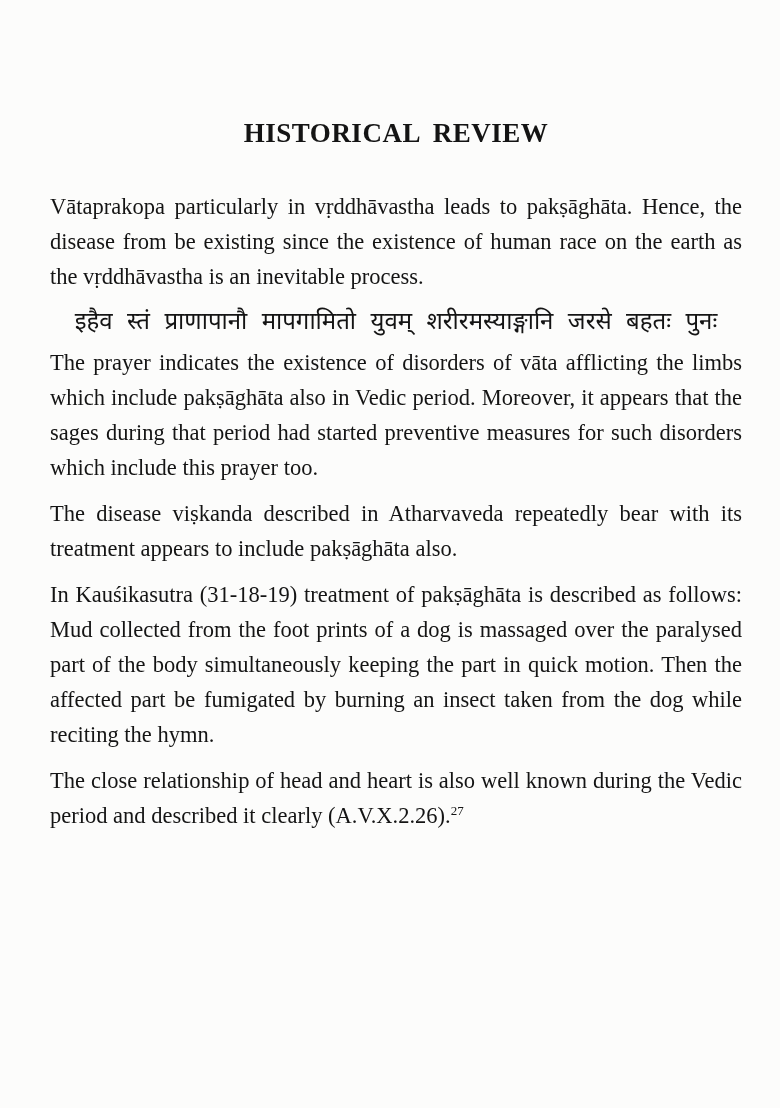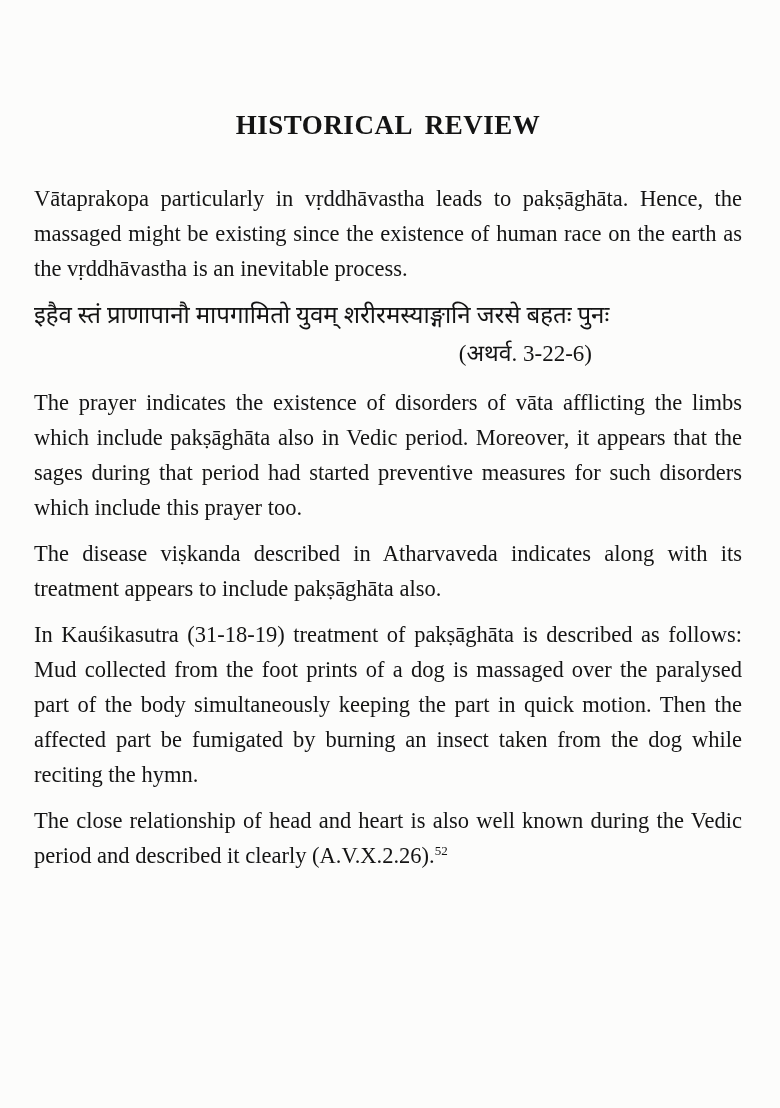--- a/index.html
+++ b/index.html
@@ -11,42 +11,45 @@
     height: 1108px;
     background: #fcfcfb;
     color: #141414;
     font-family: "Liberation Serif", "DejaVu Serif", serif;
     overflow: hidden;
   }
   .page {
     box-sizing: border-box;
     width: 780px;
     height: 816px;
-    padding: 110px 38px 30px 34px;
+    padding: 110px 38px 30px 50px;
+    margin-top: 8px;
   }
   .title {
     font-size: 27px;
     font-weight: bold;
     text-align: center;
     letter-spacing: 0.5px;
     margin: 0 0 40px 0;
     word-spacing: 6px;
   }
   .para {
     font-size: 22.5px;
     line-height: 35px;
     text-align: justify;
     text-justify: inter-word;
     margin: 0 0 11px 0;
   }
   .mantra {
     font-size: 24px;
     line-height: 36px;
+    text-align: center;
     margin: 6px 0 4px 0;
     font-weight: 500;
+    font-family: Liberation Mono, monospace;
   }
   .mantra-ref {
     font-size: 23px;
     line-height: 34px;
     text-align: right;
     padding-right: 150px;
     margin: 0 0 14px 0;
   }
   .fn {
     font-size: 13px;
@@ -55,29 +58,28 @@
     letter-spacing: 0;
   }
 </style>
 </head>
 <body style="background: rgb(252, 252, 251); color: rgb(20, 20, 20);">
 
 <div class="page">
 
   <h1 class="title">HISTORICAL REVIEW</h1>
 
-  <p class="para">Vātaprakopa particularly in vṛddhāvastha leads to pakṣāghāta. Hence, the massaged might be existing since the existence of human race on the earth as the vṛddhāvastha is an inevitable process.</p>
+  <p class="para">Vātaprakopa particularly in vṛddhāvastha leads to pakṣāghāta. Hence, the disease from be existing since the existence of human race on the earth as the vṛddhāvastha is an inevitable process.</p>
 
 
 
   <div class="mantra">इहैव स्तं प्राणापानौ मापगामितो युवम् शरीरमस्याङ्गानि जरसे बहतः पुनः</div>
 
-  <div class="mantra-ref">(अथर्व. 3-22-6)</div>
 
   <p class="para">The prayer indicates the existence of disorders of vāta afflicting the limbs which include pakṣāghāta also in Vedic period. Moreover, it appears that the sages during that period had started preventive measures for such disorders which include this prayer too.</p>
 
-  <p class="para">The disease viṣkanda described in Atharvaveda indicates along with its treatment appears to include pakṣāghāta also.</p>
+  <p class="para">The disease viṣkanda described in Atharvaveda repeatedly bear with its treatment appears to include pakṣāghāta also.</p>
 
   <p class="para">In Kauśikasutra (31-18-19) treatment of pakṣāghāta is described as follows: Mud collected from the foot prints of a dog is massaged over the paralysed part of the body simultaneously keeping the part in quick motion. Then the affected part be fumigated by burning an insect taken from the dog while reciting the hymn.</p>
 
-  <p class="para"><span>The close relationship of head and heart is also well known during the Vedic period and described it clearly (A.V.X.2.26).</span><sup class="fn">52</sup></p>
+  <p class="para"><span>The close relationship of head and heart is also well known during the Vedic period and described it clearly (A.V.X.2.26).</span><sup class="fn">27</sup></p>
 
 </div>
 
 </body></html>

